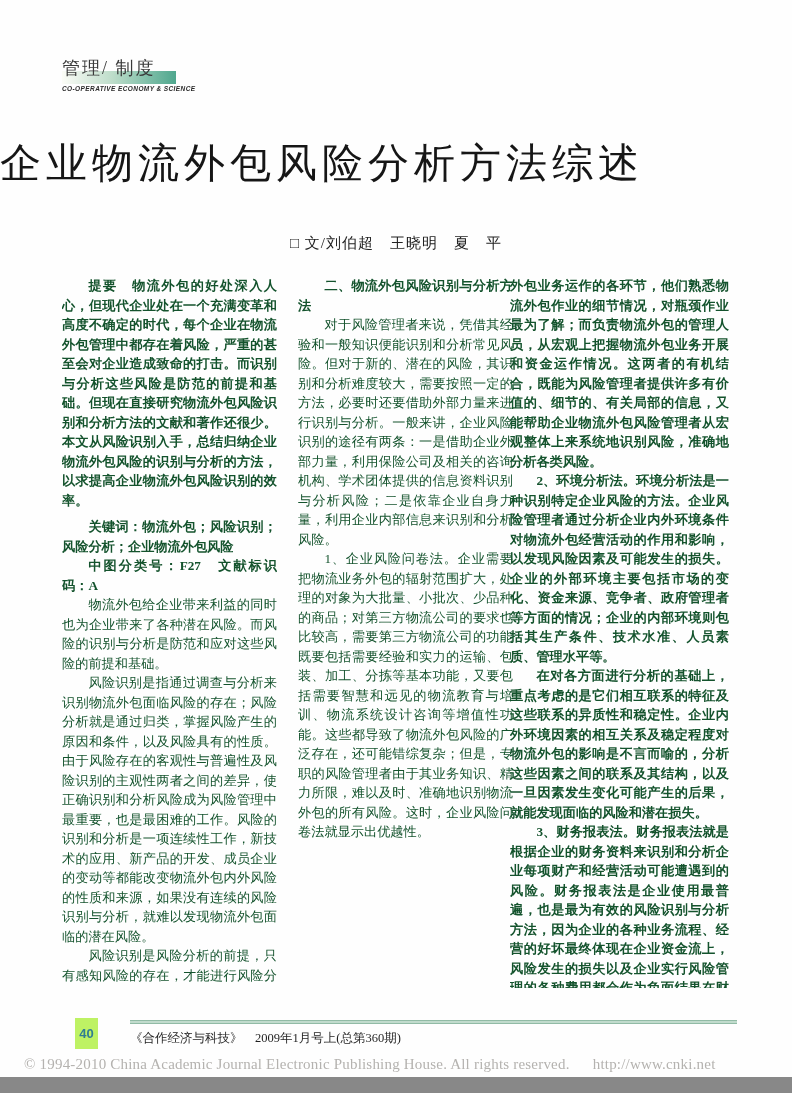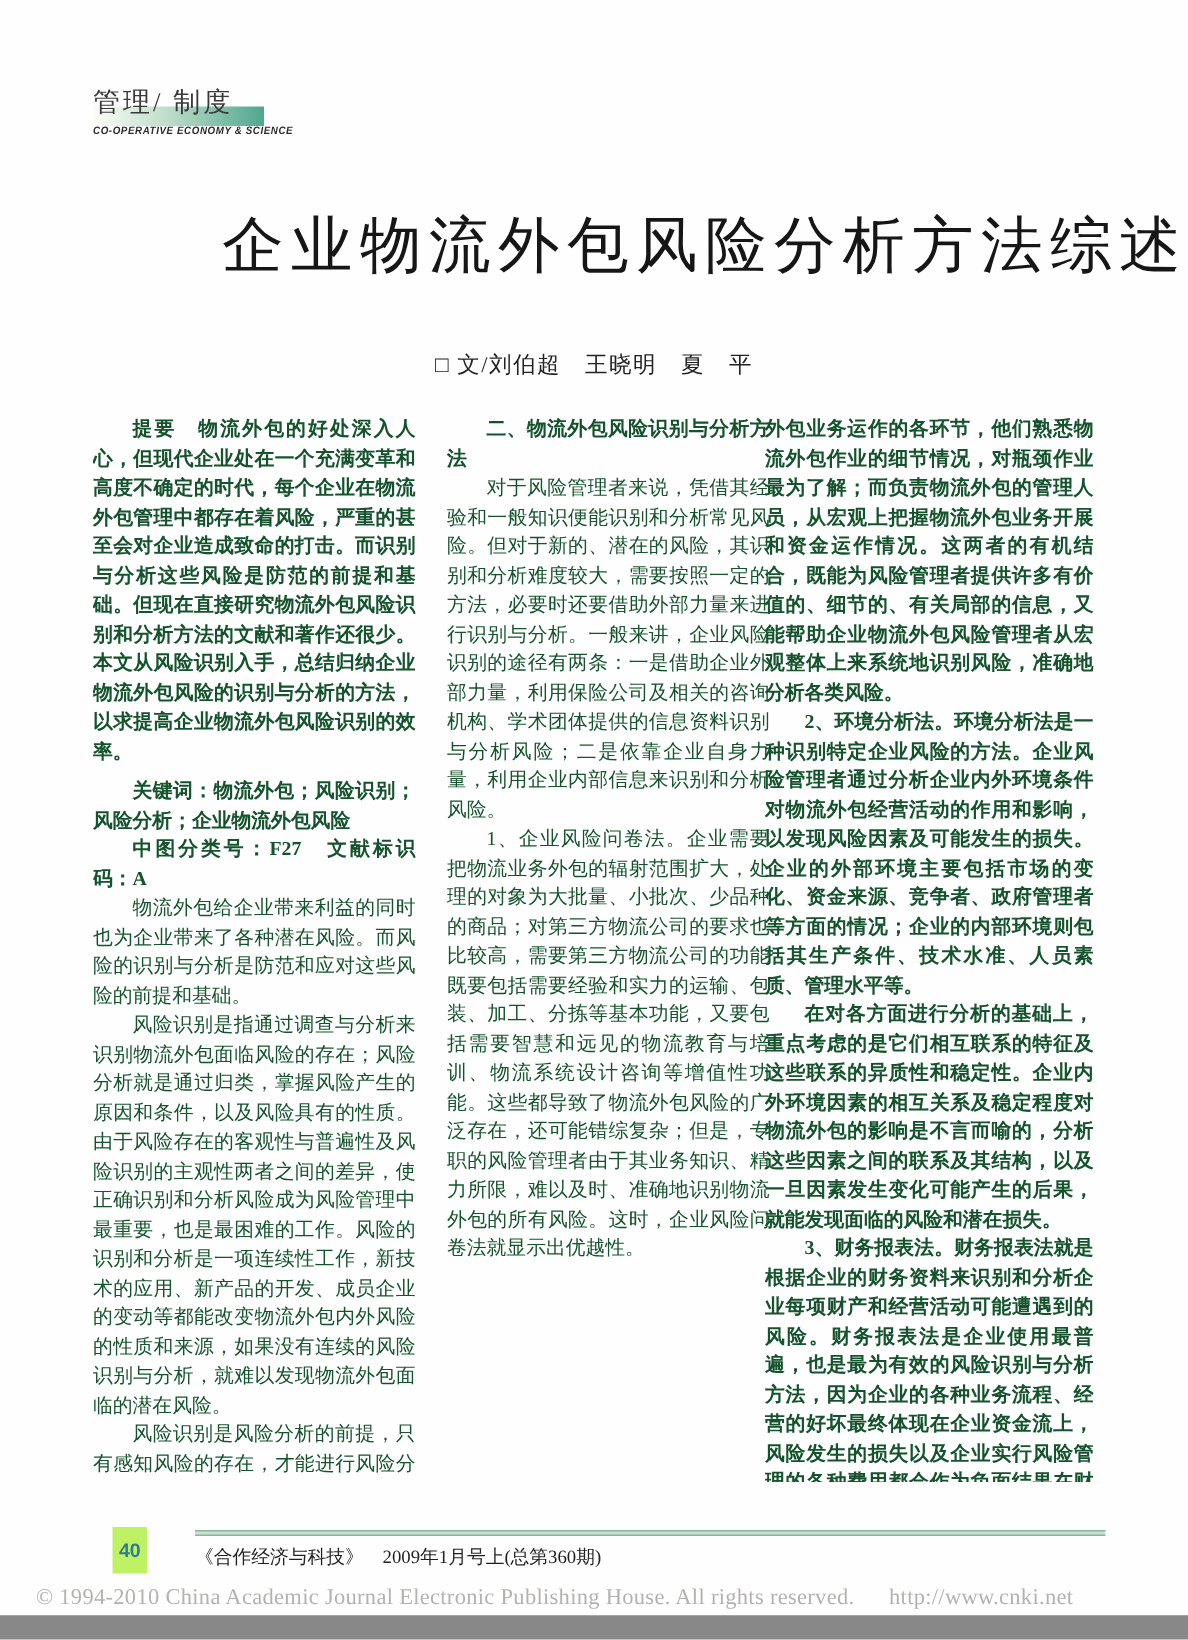--- a/index.html
+++ b/index.html
@@ -27,21 +27,21 @@
     margin-top:4px;
     font-family:"Liberation Sans","DejaVu Sans",sans-serif;
     font-style:italic;font-weight:bold;
     font-size:6.5px;letter-spacing:0.4px;color:#2a2a2a;
     transform:scaleY(1.1);transform-origin:left top;
     white-space:nowrap;
   }
   
   .title{
     position:absolute;top:136px;left:0;width:100%;
-    margin:0;text-align:right;
+    margin:0;text-align:left;
     font-size:41px;font-weight:400;letter-spacing:5px;
     color:#161616;white-space:nowrap;
   }
   .byline{
     position:absolute;top:234px;left:0;width:100%;
     text-align:center;font-size:15px;color:#222;
     letter-spacing:1px;
   }
   
   .col{

